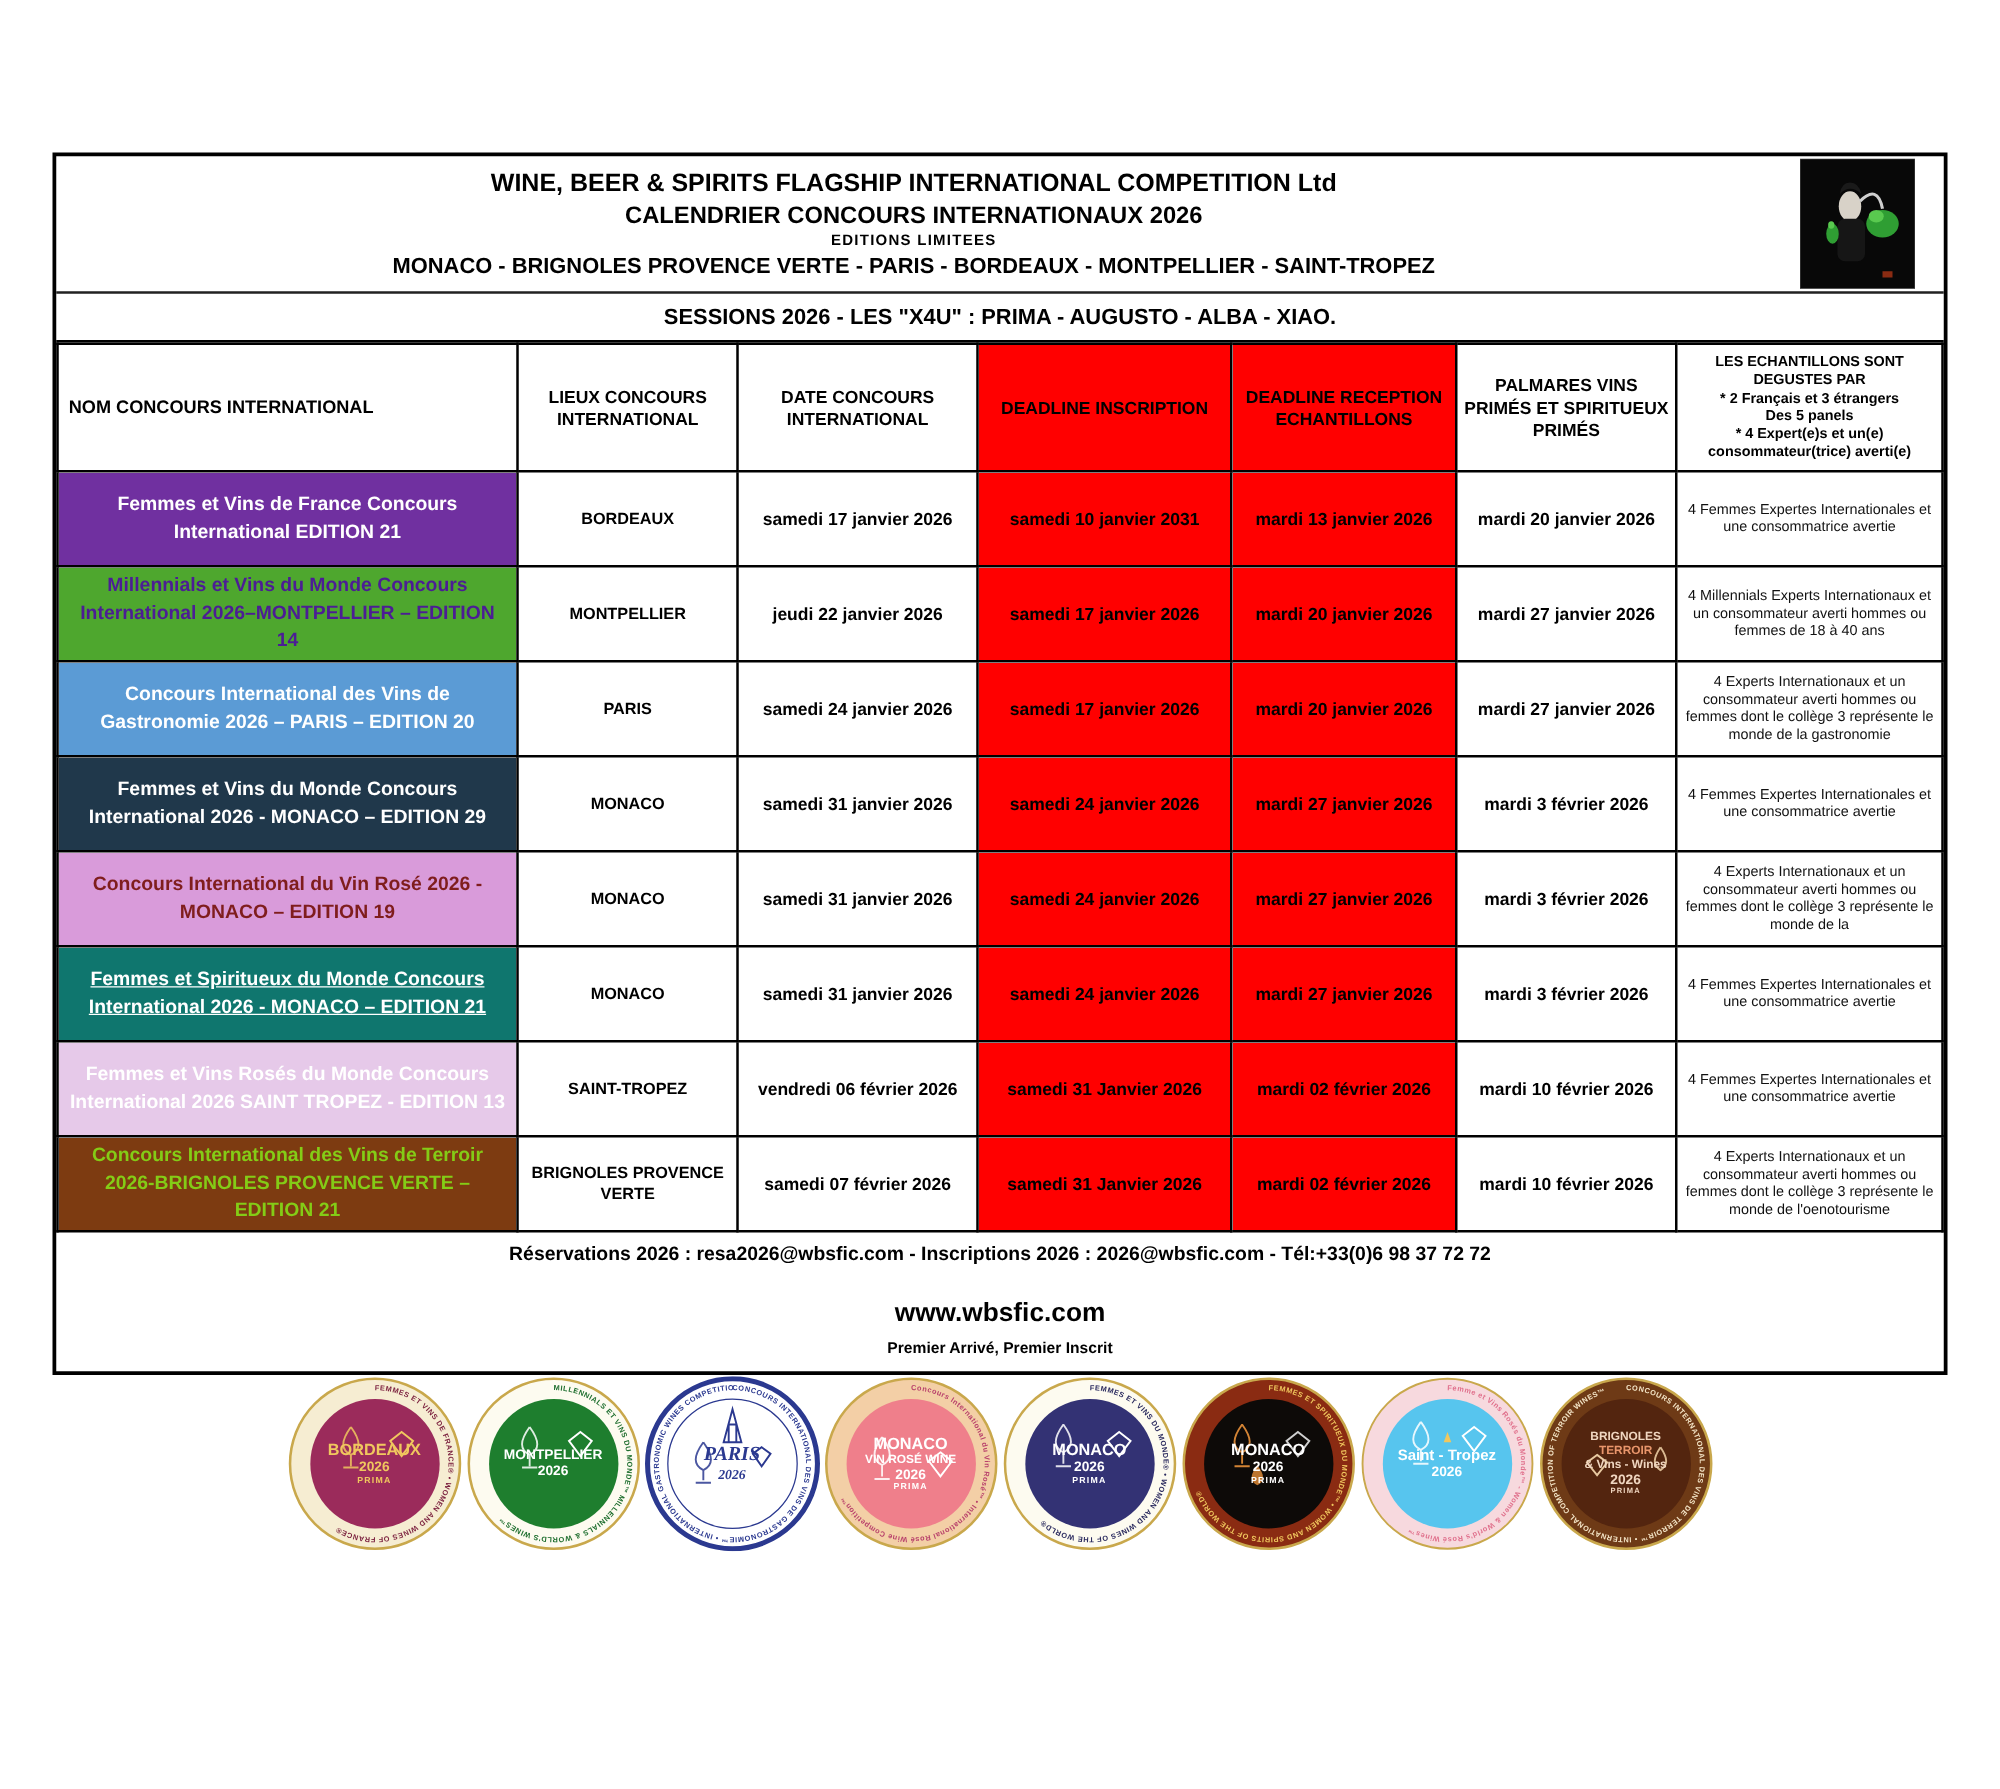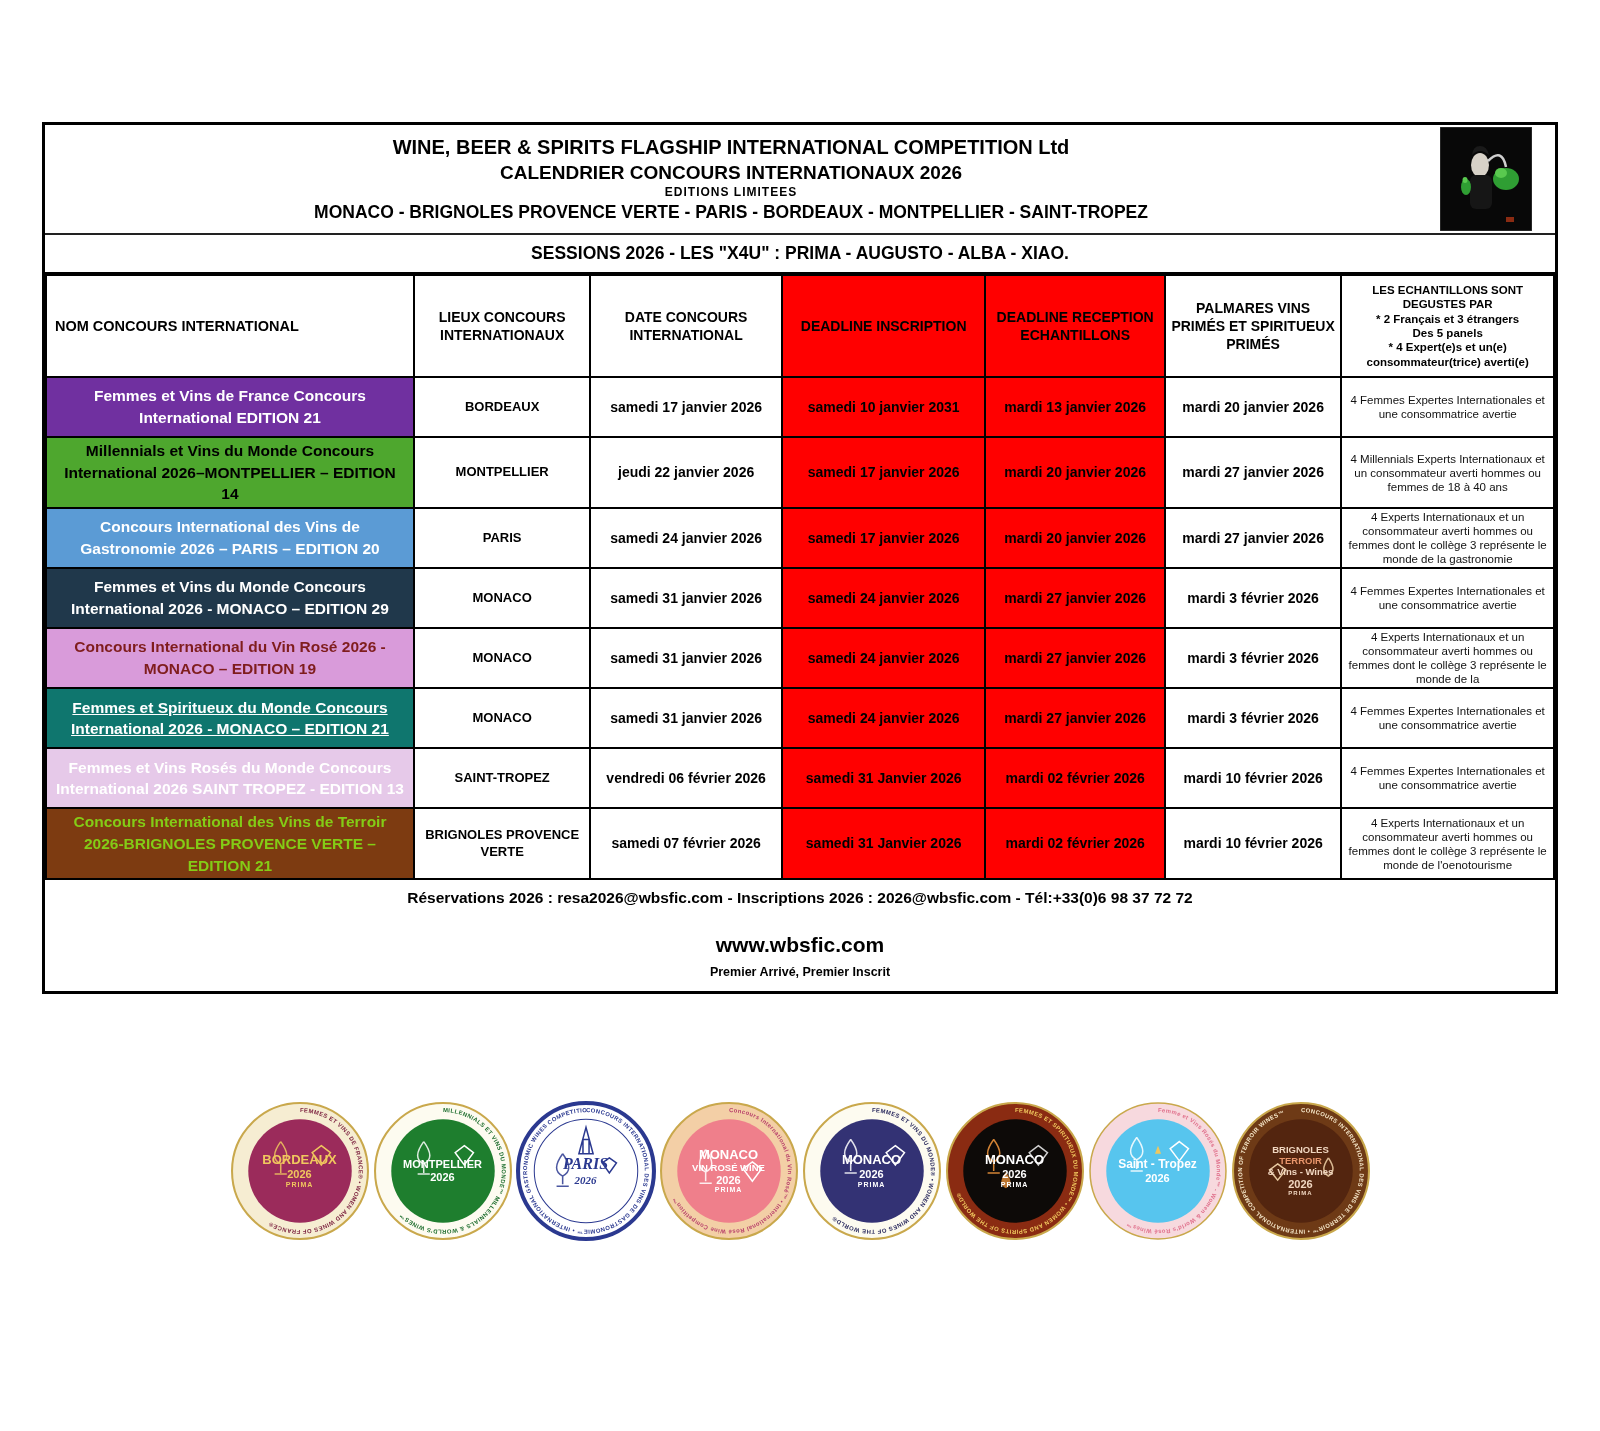--- a/index.html
+++ b/index.html
@@ -13,21 +13,21 @@
   .t2{font-size:19px;}
   .t3{font-size:12px;letter-spacing:1px;}
   .t4{font-size:17.5px;}
   .photo-wrap{width:138px;display:flex;justify-content:center;align-items:center;}
   
   .sessions-row{height:37px;line-height:37px;text-align:center;font-weight:bold;font-size:17.5px;border-bottom:2px solid #000;}
   
   table{width:100%;border-collapse:collapse;table-layout:fixed;}
   th,td{border:2px solid #000;padding:2px 5px;vertical-align:middle;text-align:center;box-sizing:border-box;overflow:hidden;}
   thead tr{height:102px;}
-  tbody tr{height:60px;}
+  tbody tr{height:76px;}
   th{font-size:14px;font-weight:bold;line-height:1.3;}
   th.col-name{text-align:left;padding-left:8px;font-size:14.5px;}
   th.red-cell{font-size:14px;}
   th.col-panel{font-size:11.5px;line-height:1.25;padding:2px 3px;}
   td.cell-name{font-size:15.5px;font-weight:bold;color:#fff;line-height:1.4;padding:2px 8px;}
   td.cell-lieu{font-size:13px;font-weight:bold;line-height:1.3;}
   td.cell-date,td.cell-palmares{font-size:14px;font-weight:bold;line-height:1.35;}
   td.red-cell{font-size:14px;font-weight:bold;line-height:1.35;}
   .red-cell{background:#FF0000;}
   td.cell-panel{font-size:11.5px;font-weight:400;line-height:1.22;padding:1px 3px;color:#111;}
@@ -84,21 +84,21 @@
         <col style="width:11.7%">
         <col style="width:12.7%">
       <col style="width:13.5%">
         <col style="width:11.9%">
         <col style="width:11.7%">
         <col style="width:14.1%">
     </colgroup>
     <thead>
       <tr>
         <th class="col-name">NOM CONCOURS INTERNATIONAL</th>
-        <th>LIEUX CONCOURS INTERNATIONAUX</th>
+        <th>LIEUX CONCOURS INTERNATIONAL</th>
         <th>DATE CONCOURS INTERNATIONAL</th>
         <th class="red-cell">DEADLINE INSCRIPTION</th>
         <th class="red-cell">DEADLINE RECEPTION ECHANTILLONS</th>
         <th>PALMARES VINS PRIMÉS ET SPIRITUEUX PRIMÉS</th>
         <th class="col-panel">
           <div>LES ECHANTILLONS SONT DEGUSTES PAR</div>
           <div>* 2 Français et 3 étrangers</div>
           <div>Des 5 panels</div>
           <div>* 4 Expert(e)s et un(e) consommateur(trice) averti(e)</div>
         </th>
@@ -108,21 +108,21 @@
       <tr>
         <td class="cell-name" style="background-color: rgb(112, 48, 160); color: rgb(255, 255, 255);">Femmes et Vins de France Concours International EDITION 21</td>
         <td class="cell-lieu">BORDEAUX</td>
         <td class="cell-date">samedi 17 janvier 2026</td>
         <td class="red-cell">samedi 10 janvier 2031</td>
         <td class="red-cell">mardi 13 janvier 2026</td>
         <td class="cell-palmares">mardi 20 janvier 2026</td>
         <td class="cell-panel">4 Femmes Expertes Internationales et une consommatrice avertie</td>
       </tr>
       <tr>
-        <td class="cell-name" style="background-color: rgb(78, 167, 46); color: #000000;">Millennials et Vins du Monde Concours International 2026–MONTPELLIER – EDITION 14</td>
+        <td class="cell-name" style="background-color: rgb(78, 167, 46); color: #4c1d95;">Millennials et Vins du Monde Concours International 2026–MONTPELLIER – EDITION 14</td>
         <td class="cell-lieu">MONTPELLIER</td>
         <td class="cell-date">jeudi 22 janvier 2026</td>
         <td class="red-cell">samedi 17 janvier 2026</td>
         <td class="red-cell">mardi 20 janvier 2026</td>
         <td class="cell-palmares">mardi 27 janvier 2026</td>
         <td class="cell-panel">4 Millennials Experts Internationaux et un consommateur averti hommes ou femmes de 18 à 40 ans</td>
       </tr>
       <tr>
         <td class="cell-name" style="background-color: rgb(91, 155, 213); color: rgb(255, 255, 255);">Concours International des Vins de Gastronomie 2026 – PARIS – EDITION 20</td>
         <td class="cell-lieu">PARIS</td>

